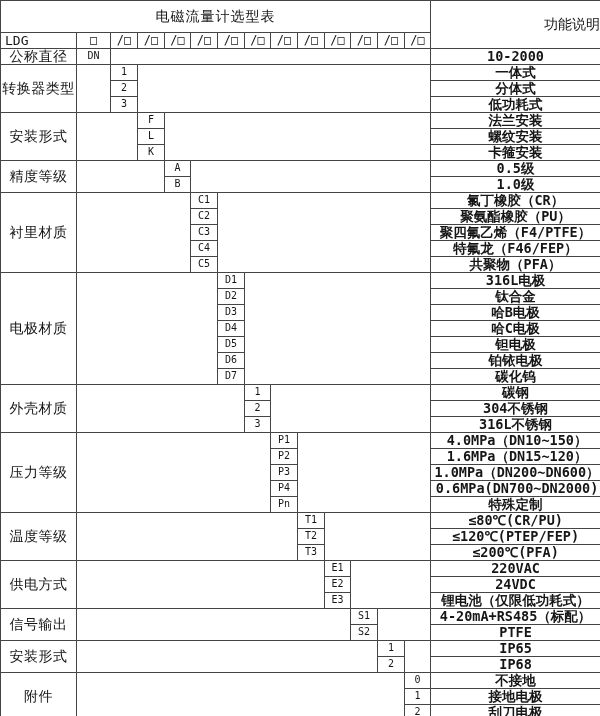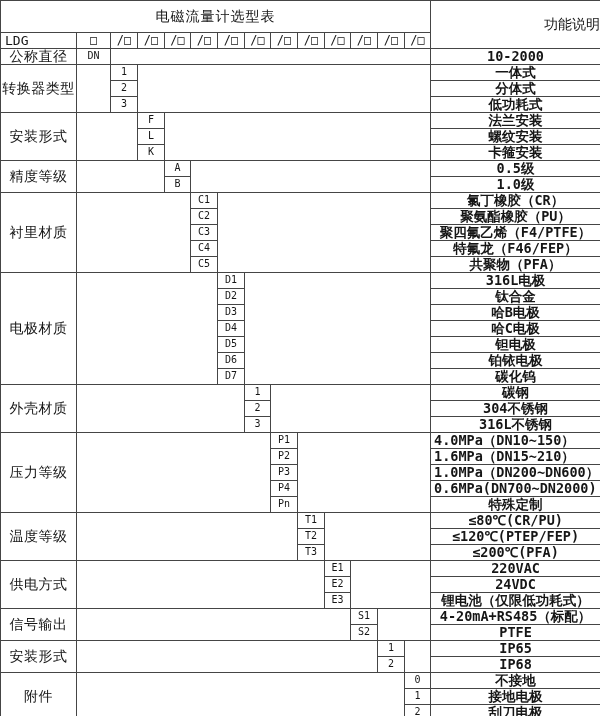--- a/index.html
+++ b/index.html
@@ -10,21 +10,21 @@
      text-align:center;vertical-align:middle;font-size:13px;line-height:1.05;}
   tr{height:16px;}
   tr.title-row{height:32px;}
   td.title{font-size:14px;letter-spacing:1px;}
   td.func-head{font-size:14px;text-align:right;}
   td.ldg{text-align:left;padding-left:4px;font-size:13px;}
   td.box{font-size:12px;}
   td.label{font-size:14px;letter-spacing:0.5px;margin-left:20px;}
   td.code{font-size:10px;}
   td.func{font-size:13.5px;font-weight:bold;}
-  td.func.left{text-align:left;padding-left:3px;}
+  td.func.left{text-align:center;padding-left:3px;}
   td.spacer{border-left:1px solid #454545;border-right:1px solid #454545;}
 </style>
 </head>
 <body>
 
 <table>
   <colgroup>
     <col style="width:76px">
     <col style="width:34px">
     <col style="width:27px">
@@ -180,21 +180,21 @@
       </tr>
       <tr>
         <td class="label" rowspan="5">压力等级</td>
         <td class="spacer" rowspan="5" colspan="7"></td>
         <td class="code">P1</td>
         <td class="spacer" rowspan="5" colspan="5"></td>
         <td class="func left">4.0MPa（DN10~150）</td>
       </tr>
       <tr>
         <td class="code">P2</td>
-        <td class="func left">1.6MPa（DN15~210）</td>
+        <td class="func left">1.6MPa（DN15~120）</td>
       </tr>
       <tr>
         <td class="code">P3</td>
         <td class="func left">1.0MPa（DN200~DN600）</td>
       </tr>
       <tr>
         <td class="code">P4</td>
         <td class="func left">0.6MPa(DN700~DN2000)</td>
       </tr>
       <tr>

